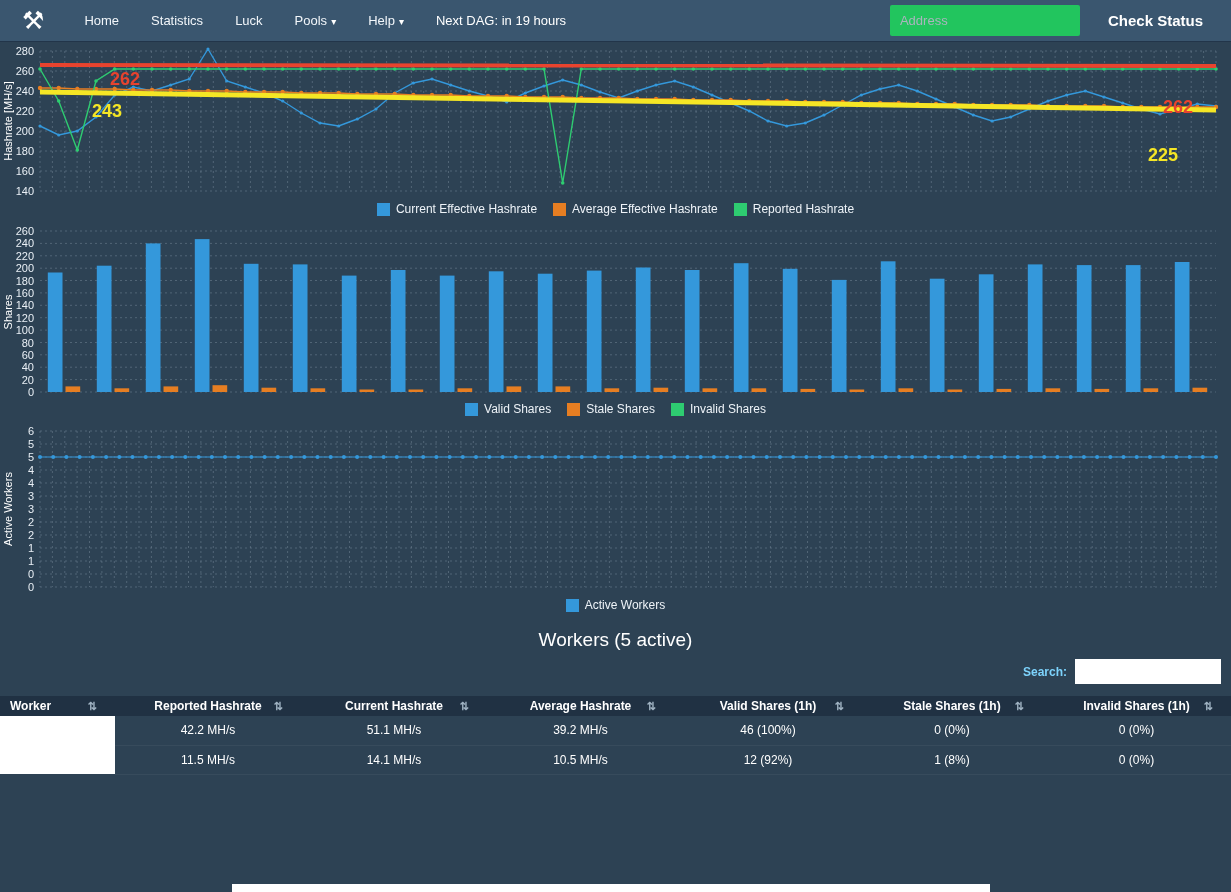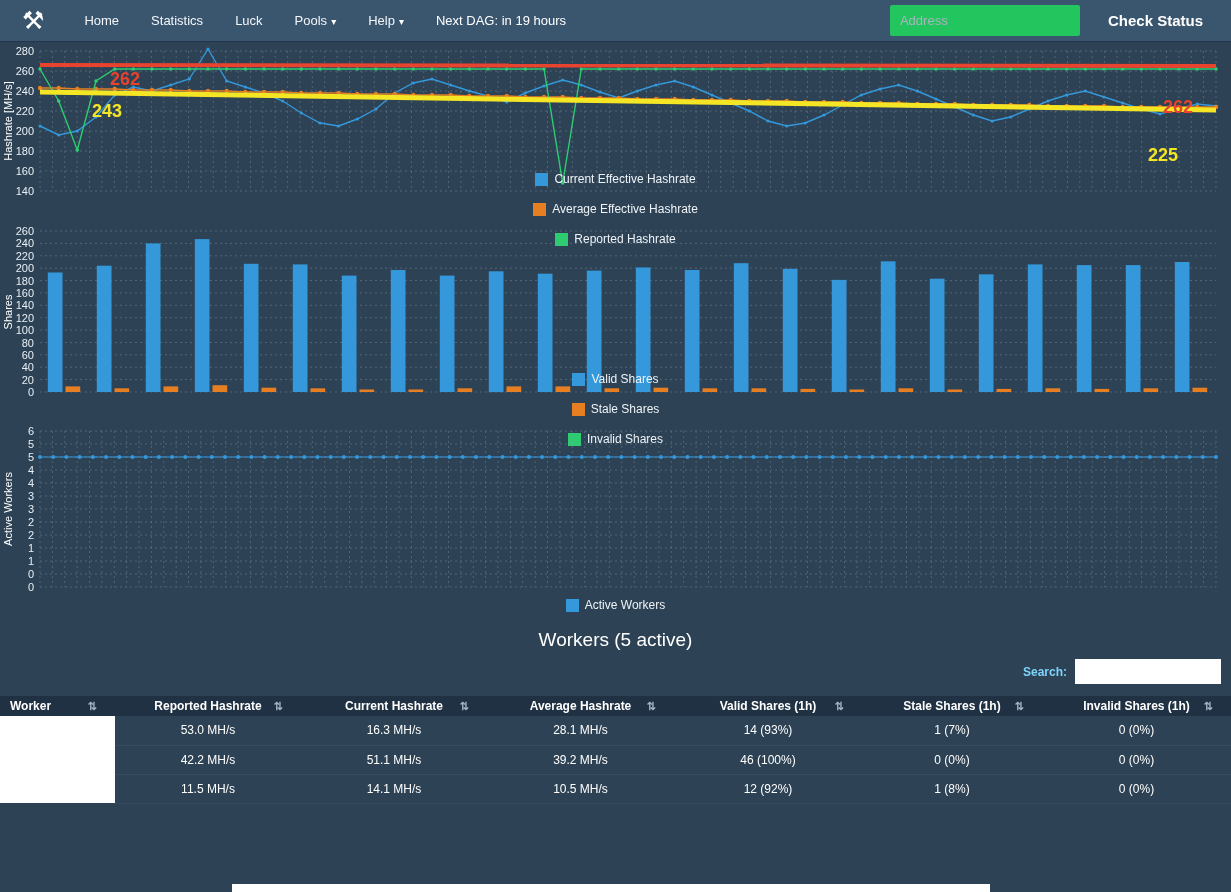--- a/index.html
+++ b/index.html
@@ -21,21 +21,21 @@
   .address{margin-left:auto;width:190px;height:31px;border:none;border-radius:2px;padding:0 10px;font-size:13px;color:#444;background:#22c55e;outline:none;}
   .address::placeholder{color:#aab4bd;}
   .check{background:transparent;border:none;color:#fff;font-weight:bold;font-size:15px;padding:0 28px;cursor:pointer;font-family:inherit;white-space:nowrap;}
   
   .chart{line-height:0;}
   .chart svg{display:block;}
   svg .grid{stroke:#8296a8;stroke-opacity:.42;stroke-dasharray:2 3;stroke-width:1;}
   svg .tick{fill:#e9eff5;font-size:11px;}
   svg .axis-title{fill:#fff;font-size:11px;}
   svg text{font-family:"Liberation Sans",sans-serif;}
-  .legend{display:flex;justify-content:center;align-items:center;gap:16px;height:24px;margin-bottom:4px;flex-direction:column;}
+  .legend{display:flex;justify-content:center;align-items:center;gap:16px;height:24px;margin-bottom:4px;}
   .legend-item{display:flex;align-items:center;gap:6px;}
   .swatch{width:13px;height:13px;display:inline-block;}
   .legend-label{color:#eef3f8;font-size:12px;}
   
   .workers-title{color:#fff;font-size:19px;text-align:center;margin:12px 0 8px;font-weight:normal;}
   .search-row{display:flex;justify-content:flex-end;align-items:center;gap:8px;padding:0 10px;margin:4px 0 12px;}
   .search-label{color:#7dd3fc;font-size:12px;font-weight:bold;}
   .search-input{width:146px;height:25px;border:none;background:#fff;outline:none;padding:0 6px;font-size:12px;}
   table{width:100%;border-collapse:collapse;table-layout:fixed;}
   thead th{background:var(--thead);color:#fff;font-size:12px;font-weight:bold;height:20px;text-align:center;position:relative;padding:0;}
@@ -741,31 +741,20 @@
         <th><span>Valid Shares (1h)</span><span class="sort-icon">⇅</span></th>
         <th><span>Stale Shares (1h)</span><span class="sort-icon">⇅</span></th>
         <th><span>Invalid Shares (1h)</span><span class="sort-icon">⇅</span></th>
       </tr>
     </thead>
   <tbody id="tbody">
       <tr>
         <td class="worker-cell">
           <div class="redact"></div>
         </td>
-        <td>53.0 MH/s</td>
-        <td>16.3 MH/s</td>
-        <td>28.1 MH/s</td>
-        <td>14 (93%)</td>
-        <td>1 (7%)</td>
-        <td>0 (0%)</td>
-      </tr>
-      <tr>
-        <td class="worker-cell">
-          <div class="redact"></div>
-        </td>
         <td>42.2 MH/s</td>
         <td>51.1 MH/s</td>
         <td>39.2 MH/s</td>
         <td>46 (100%)</td>
         <td>0 (0%)</td>
         <td>0 (0%)</td>
       </tr>
       <tr>
         <td class="worker-cell">
           <div class="redact"></div>

